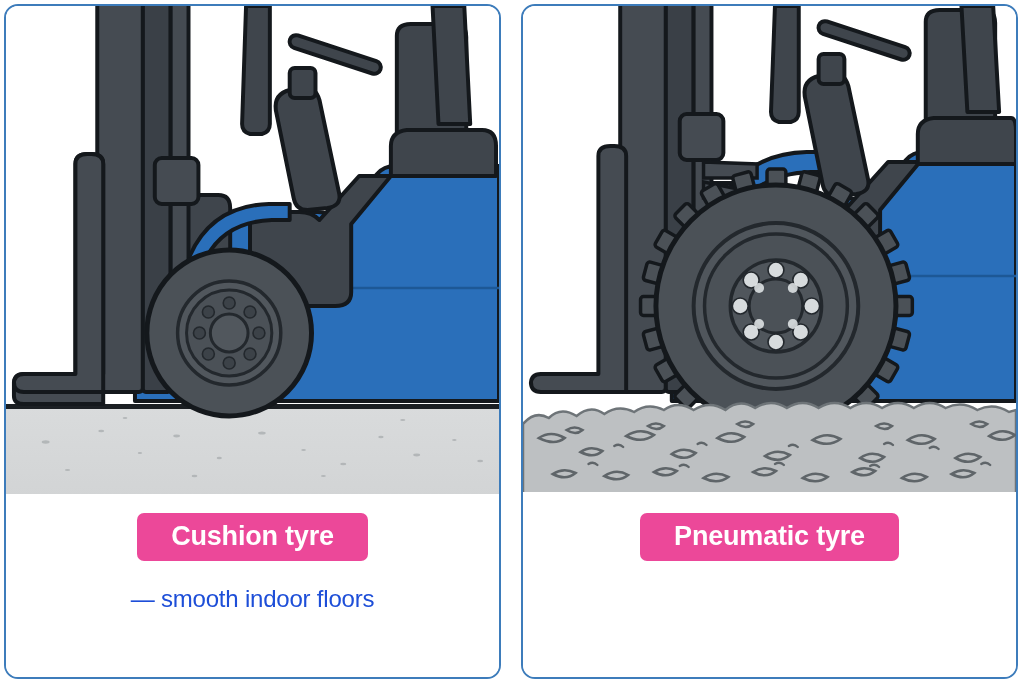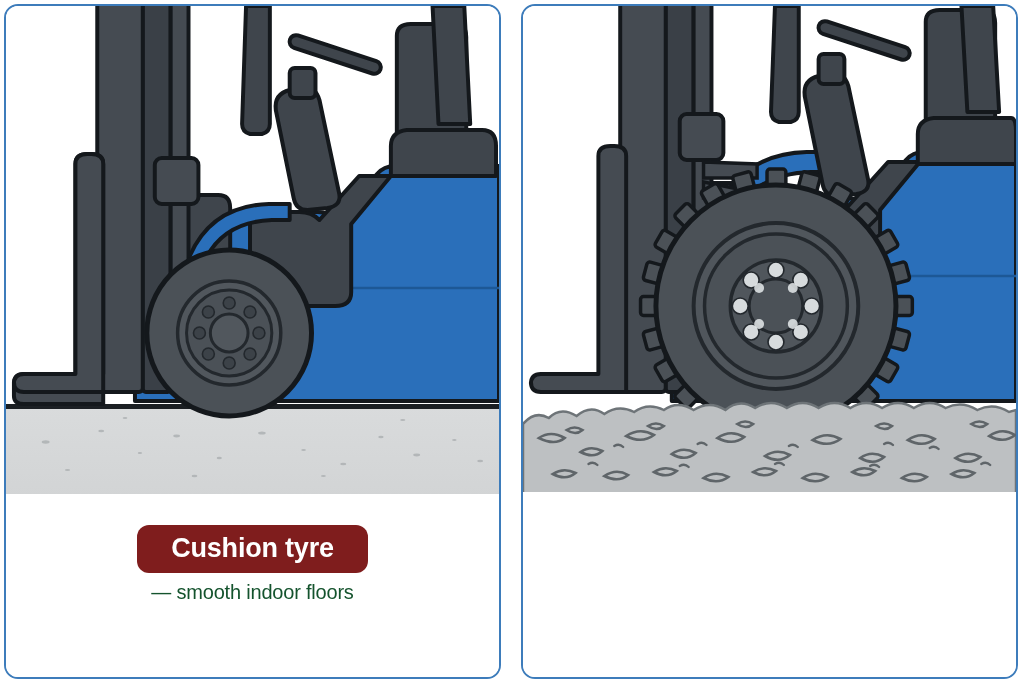--- a/index.html
+++ b/index.html
@@ -44,35 +44,35 @@
     position:absolute;
     left:0;right:0;
     top:497px;
     bottom:0;
     display:flex;
     flex-direction:column;
     align-items:center;
     background:#ffffff;
   }
   .badge{
-    margin-top:22px;
-    background:#7f1d1d;
+    margin-top:10px;
+    background:#ec4899;
     color:#ffffff;
     font-size:27px;
     font-weight:bold;
     letter-spacing:-0.2px;
     padding:9px 34px 11px 34px;
-    border-radius:12px;
+    border-radius:7px;
     line-height:1.05;
     white-space:nowrap;
   }
   .subtitle{
-    margin-top:8px;
-    color:#14532d;
-    font-size:20px;
+    margin-top:24px;
+    color:#1d4ed8;
+    font-size:24px;
     letter-spacing:-0.2px;
     white-space:nowrap;
   }
 </style>
 </head>
 <body>
 
 <div class="board">
 
   <div class="panel left">
@@ -366,16 +366,17 @@
               <path d="M350,460 q5,-3 9,1"></path>
               <path d="M462,458 q5,-3 9,1"></path>
             </g>
             <rect x="0" y="486" width="497" height="11" fill="#ffffff"></rect>
           </g>
         </g>
       </svg>
     </div>
 
     <div class="caption">
+      <div class="badge">Pneumatic tyre</div>
     </div>
   </div>
 
 </div>
 
 </body></html>

